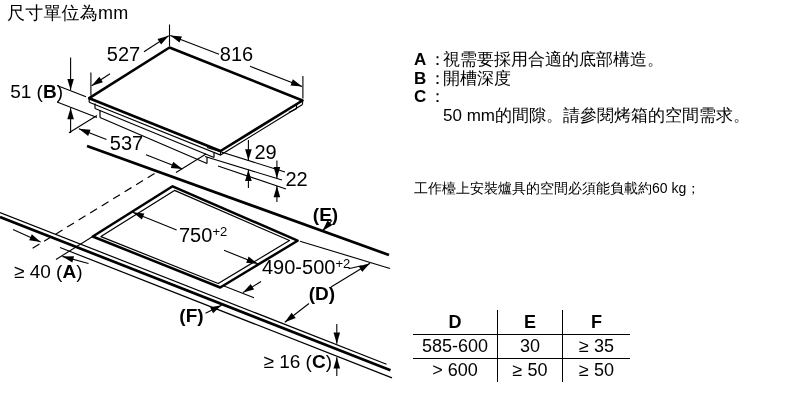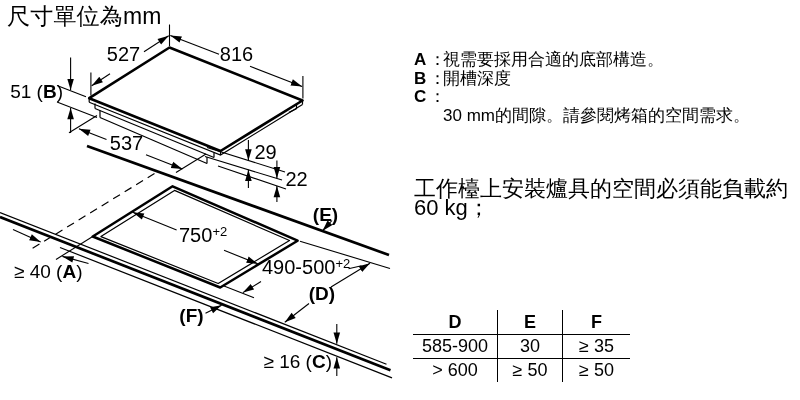--- a/index.html
+++ b/index.html
@@ -7,31 +7,31 @@
     width:800px;height:400px;position:relative;overflow:hidden;
     background:#ffffff;color:#000;
     font-family:"Liberation Sans", sans-serif;
   }
   svg text{fill:#000;}
   .dimnum{font-size:20px;}
   .dimnum2{font-size:19px;}
   .boldlab{font-size:19px;font-weight:bold;}
   .sup{font-size:13px;}
   .title{
-    position:absolute;left:7px;top:1px;font-size:23px;letter-spacing:0.2px;
+    position:absolute;left:7px;top:1px;font-size:18px;letter-spacing:0.2px;
   }
   .notes{
     position:absolute;left:414px;top:51px;width:384px;font-size:17px;line-height:18.6px;
   }
   .note-row{display:flex;}
   .note-label{font-weight:bold;width:15px;flex:0 0 15px;}
   .note-colon{width:14px;flex:0 0 14px;}
   .note-text{flex:1;}
   .loadnote{
-    position:absolute;left:414px;top:179px;width:386px;font-size:22px;line-height:19px;
+    position:absolute;left:414px;top:179px;width:386px;font-size:14px;line-height:19px;
   }
   .dtable{
     position:absolute;left:413px;top:310px;border-collapse:collapse;font-size:18px;
   }
   .dtable td,.dtable th{
     text-align:center;padding:0;background:#fff;
   }
   .dtable th{font-weight:bold;height:24px;}
   .dtable td{height:23px;}
   .dtable .c0{width:84px;}
@@ -176,37 +176,37 @@
       <span class="note-text">視需要採用合適的底部構造。</span>
   </div>
   <div class="note-row">
     <span class="note-label">B</span>
       <span class="note-colon">：</span>
       <span class="note-text">開槽深度</span>
   </div>
   <div class="note-row">
     <span class="note-label">C</span>
       <span class="note-colon">：</span>
-      <span class="note-text"><br><span>30 mm的間隙。請參閱烤箱的空間需求。</span></span>
+      <span class="note-text"><br><span>50 mm的間隙。請參閱烤箱的空間需求。</span></span>
   </div>
 </div>
 
 <div class="loadnote">
   <div>工作檯上安裝爐具的空間必須能負載約60 kg；</div>
 </div>
 
 <table class="dtable">
   <tbody>
       <tr class="hr">
     <th class="c0">D</th>
     <th class="c1">E</th>
     <th class="c2">F</th>
   </tr>
   <tr class="r1">
-    <td class="c0">585-900</td>
+    <td class="c0">585-600</td>
     <td class="c1">30</td>
     <td class="c2">≥ 35</td>
   </tr>
   <tr class="r2">
     <td class="c0">&gt; 600</td>
     <td class="c1">≥ 50</td>
     <td class="c2">≥ 50</td>
   </tr>
 </tbody>
   </table>

